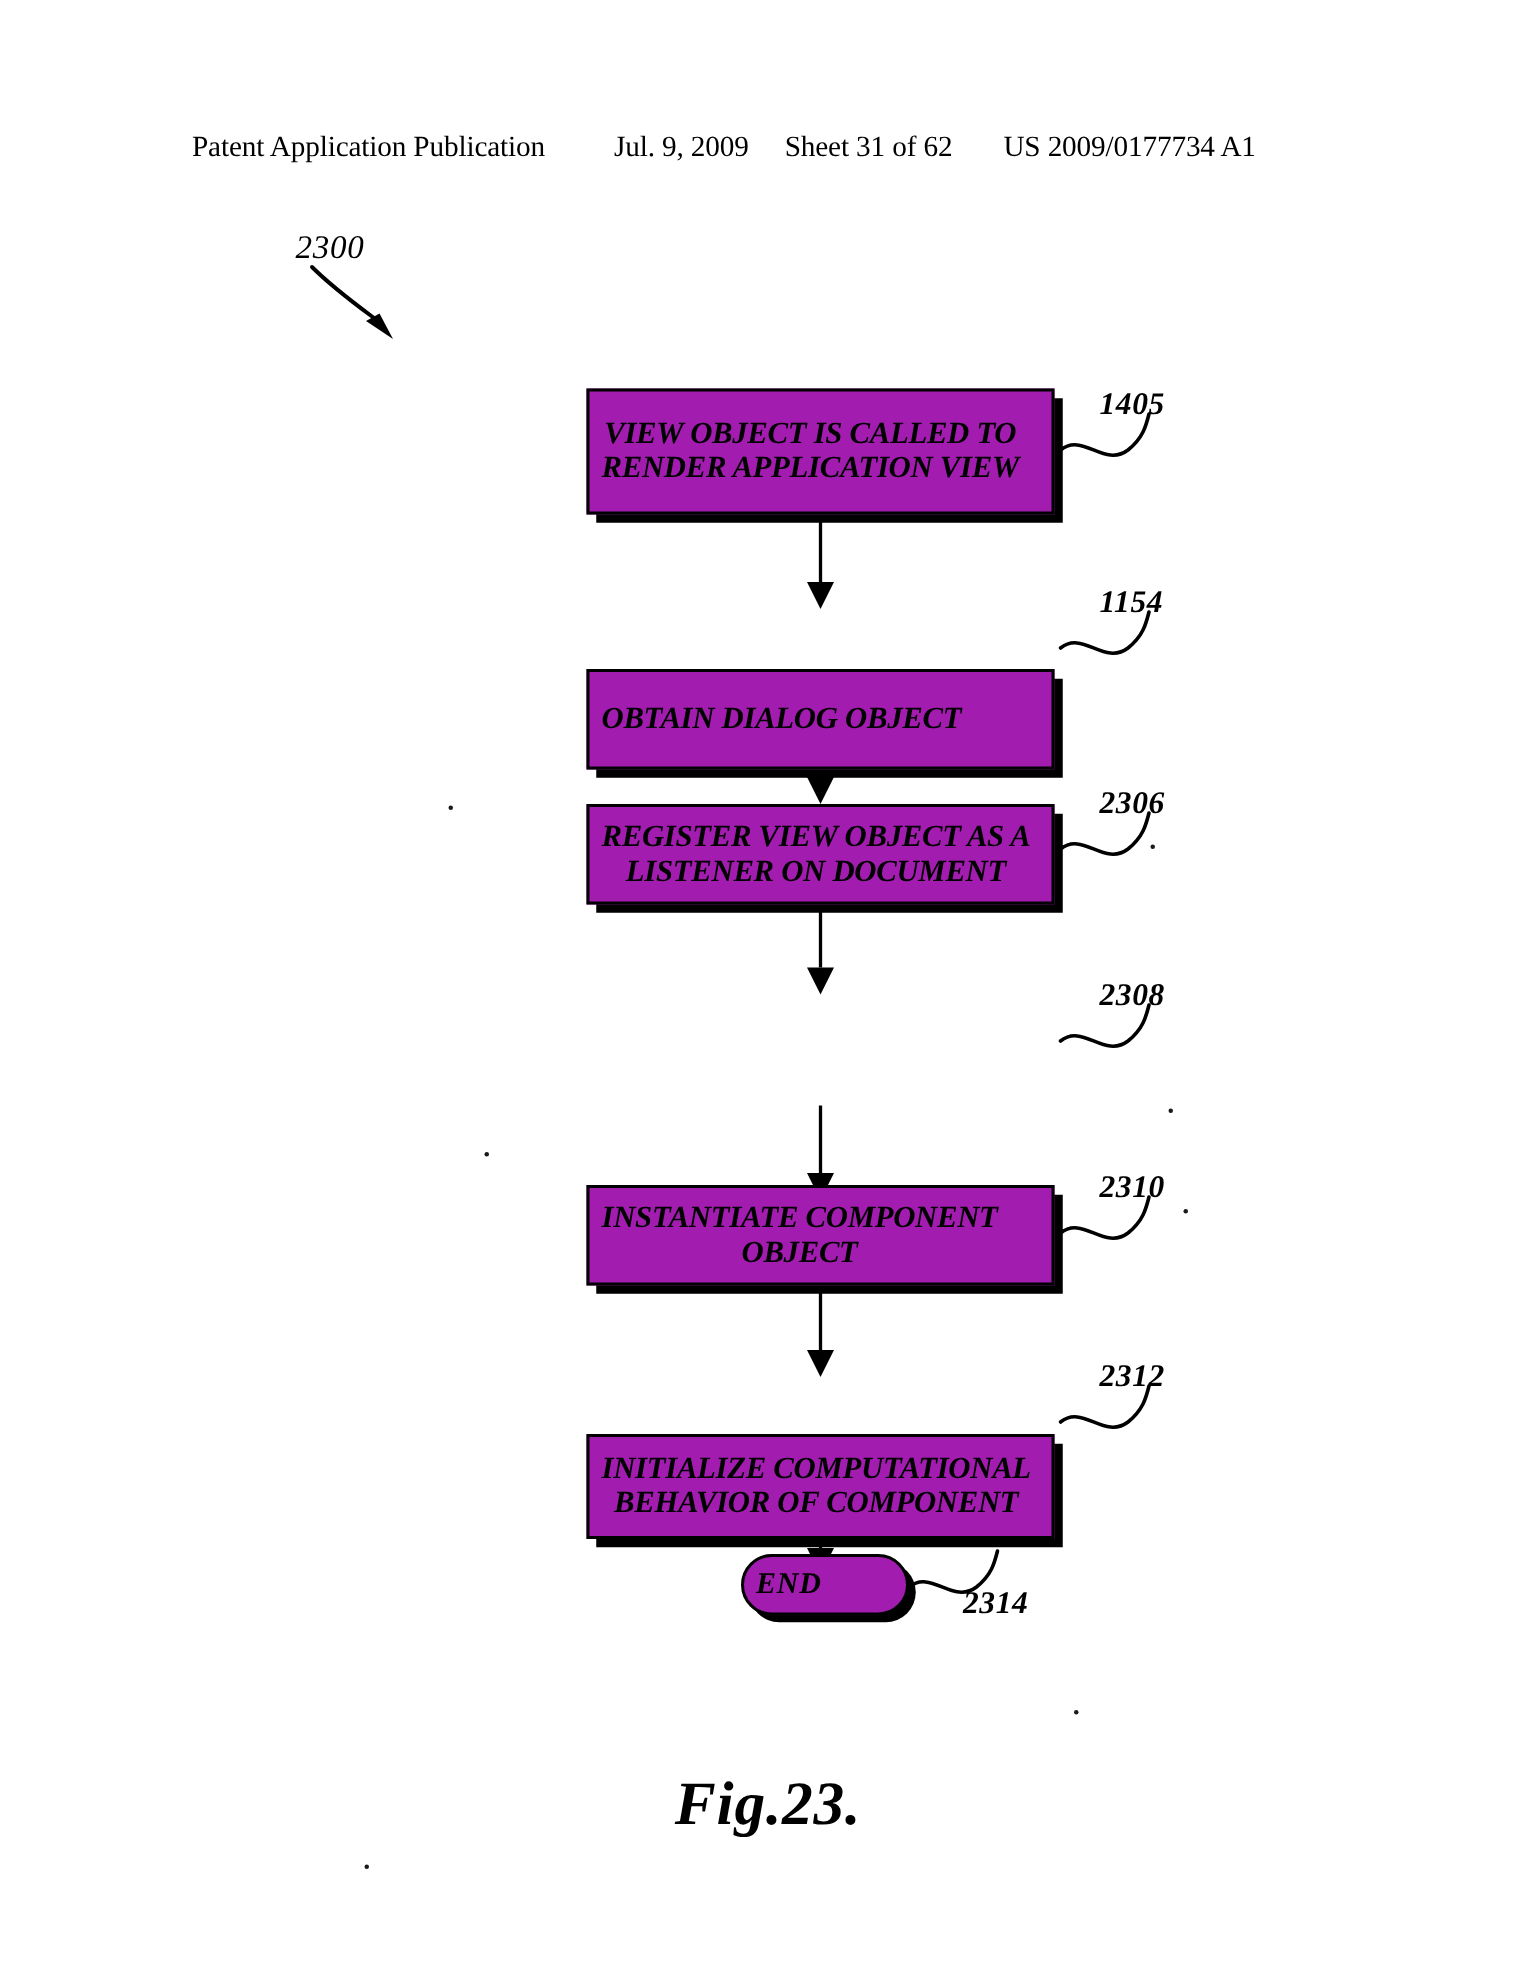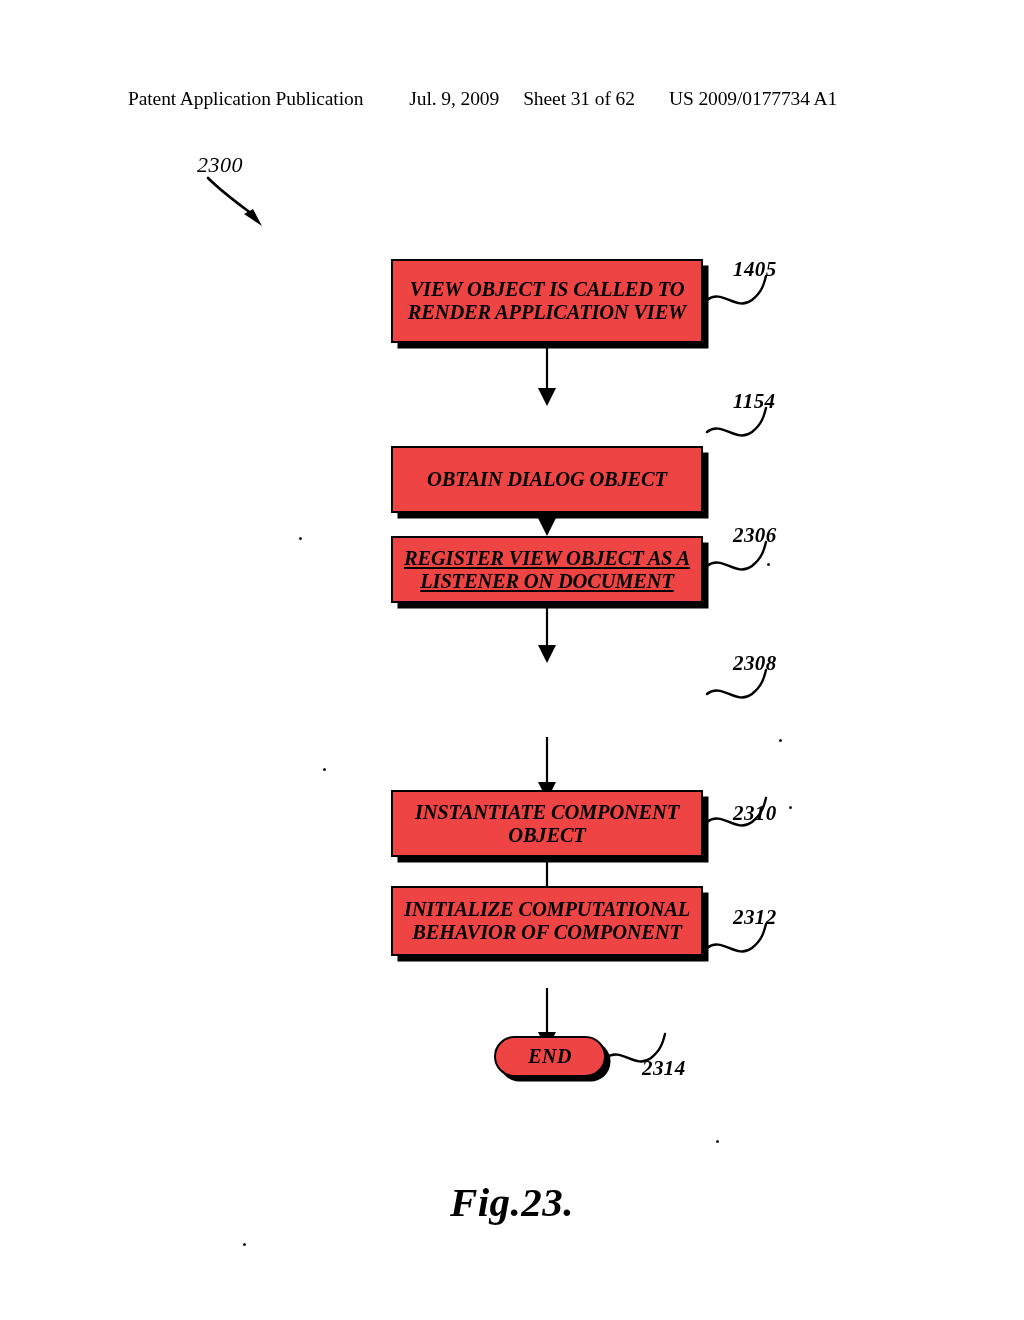--- a/index.html
+++ b/index.html
@@ -51,25 +51,24 @@
     left: 196px;
     top: 170px;
     width: 90px;
     height: 70px;
   }
 
   
   .node {
     position: absolute;
     box-sizing: border-box;
-    background: #ef4444;
+    background: #a21caf;
     border: 2.5px solid #000000;
     display: flex;
     align-items: center;
-    justify-content: center;
     text-align: center;
     font-style: italic;
     font-weight: bold;
     font-size: 20.5px;
     line-height: 1.12;
     letter-spacing: -0.2px;
     box-shadow: 6px 6px 0 -0.5px #000000;
   }
   .node .node-txt {
     padding: 0 8px;
@@ -176,35 +175,35 @@
     <span class="node-txt">VIEW OBJECT IS CALLED TO
 RENDER APPLICATION VIEW</span>
   </div>
   <div class="ref-num" style="left:733px; top:257px;">1405</div>
 
   <div class="node" style="left:391px; top:406px; width:312px; height:67px;margin-top:40px;">
     <span class="node-txt">OBTAIN DIALOG OBJECT</span>
   </div>
   <div class="ref-num" style="left:733px; top:389px;">1154</div>
 
-  <div class="node" style="left:391px; top:536px; width:312px; height:67px;text-decoration:underline;">
+  <div class="node" style="left:391px; top:536px; width:312px; height:67px;">
     <span class="node-txt">REGISTER VIEW OBJECT AS A
 LISTENER ON DOCUMENT</span>
   </div>
   <div class="ref-num" style="left:733px; top:523px;">2306</div>
 
   <div class="ref-num" style="left:733px; top:651px;">2308</div>
 
   <div class="node" style="left:391px; top:790px; width:312px; height:67px;">
     <span class="node-txt">INSTANTIATE COMPONENT
 OBJECT</span>
   </div>
-  <div class="ref-num" style="left:733px; top:779px;margin-top:22px;">2310</div>
-
-  <div class="node" style="left:391px; top:886px; width:312px; height:70px;">
+  <div class="ref-num" style="left:733px; top:779px;">2310</div>
+
+  <div class="node" style="left:391px; top:956px; width:312px; height:70px;">
     <span class="node-txt">INITIALIZE COMPUTATIONAL
 BEHAVIOR OF COMPONENT</span>
   </div>
   <div class="ref-num" style="left:733px; top:905px;">2312</div>
 
   <div class="node terminal" style="left:494px; top:1036px; width:112px; height:41px;">
     <span class="node-txt">END</span>
   </div>
   <div class="ref-num" style="left:622px; top:1056px;margin-left:20px;">2314</div>
 

